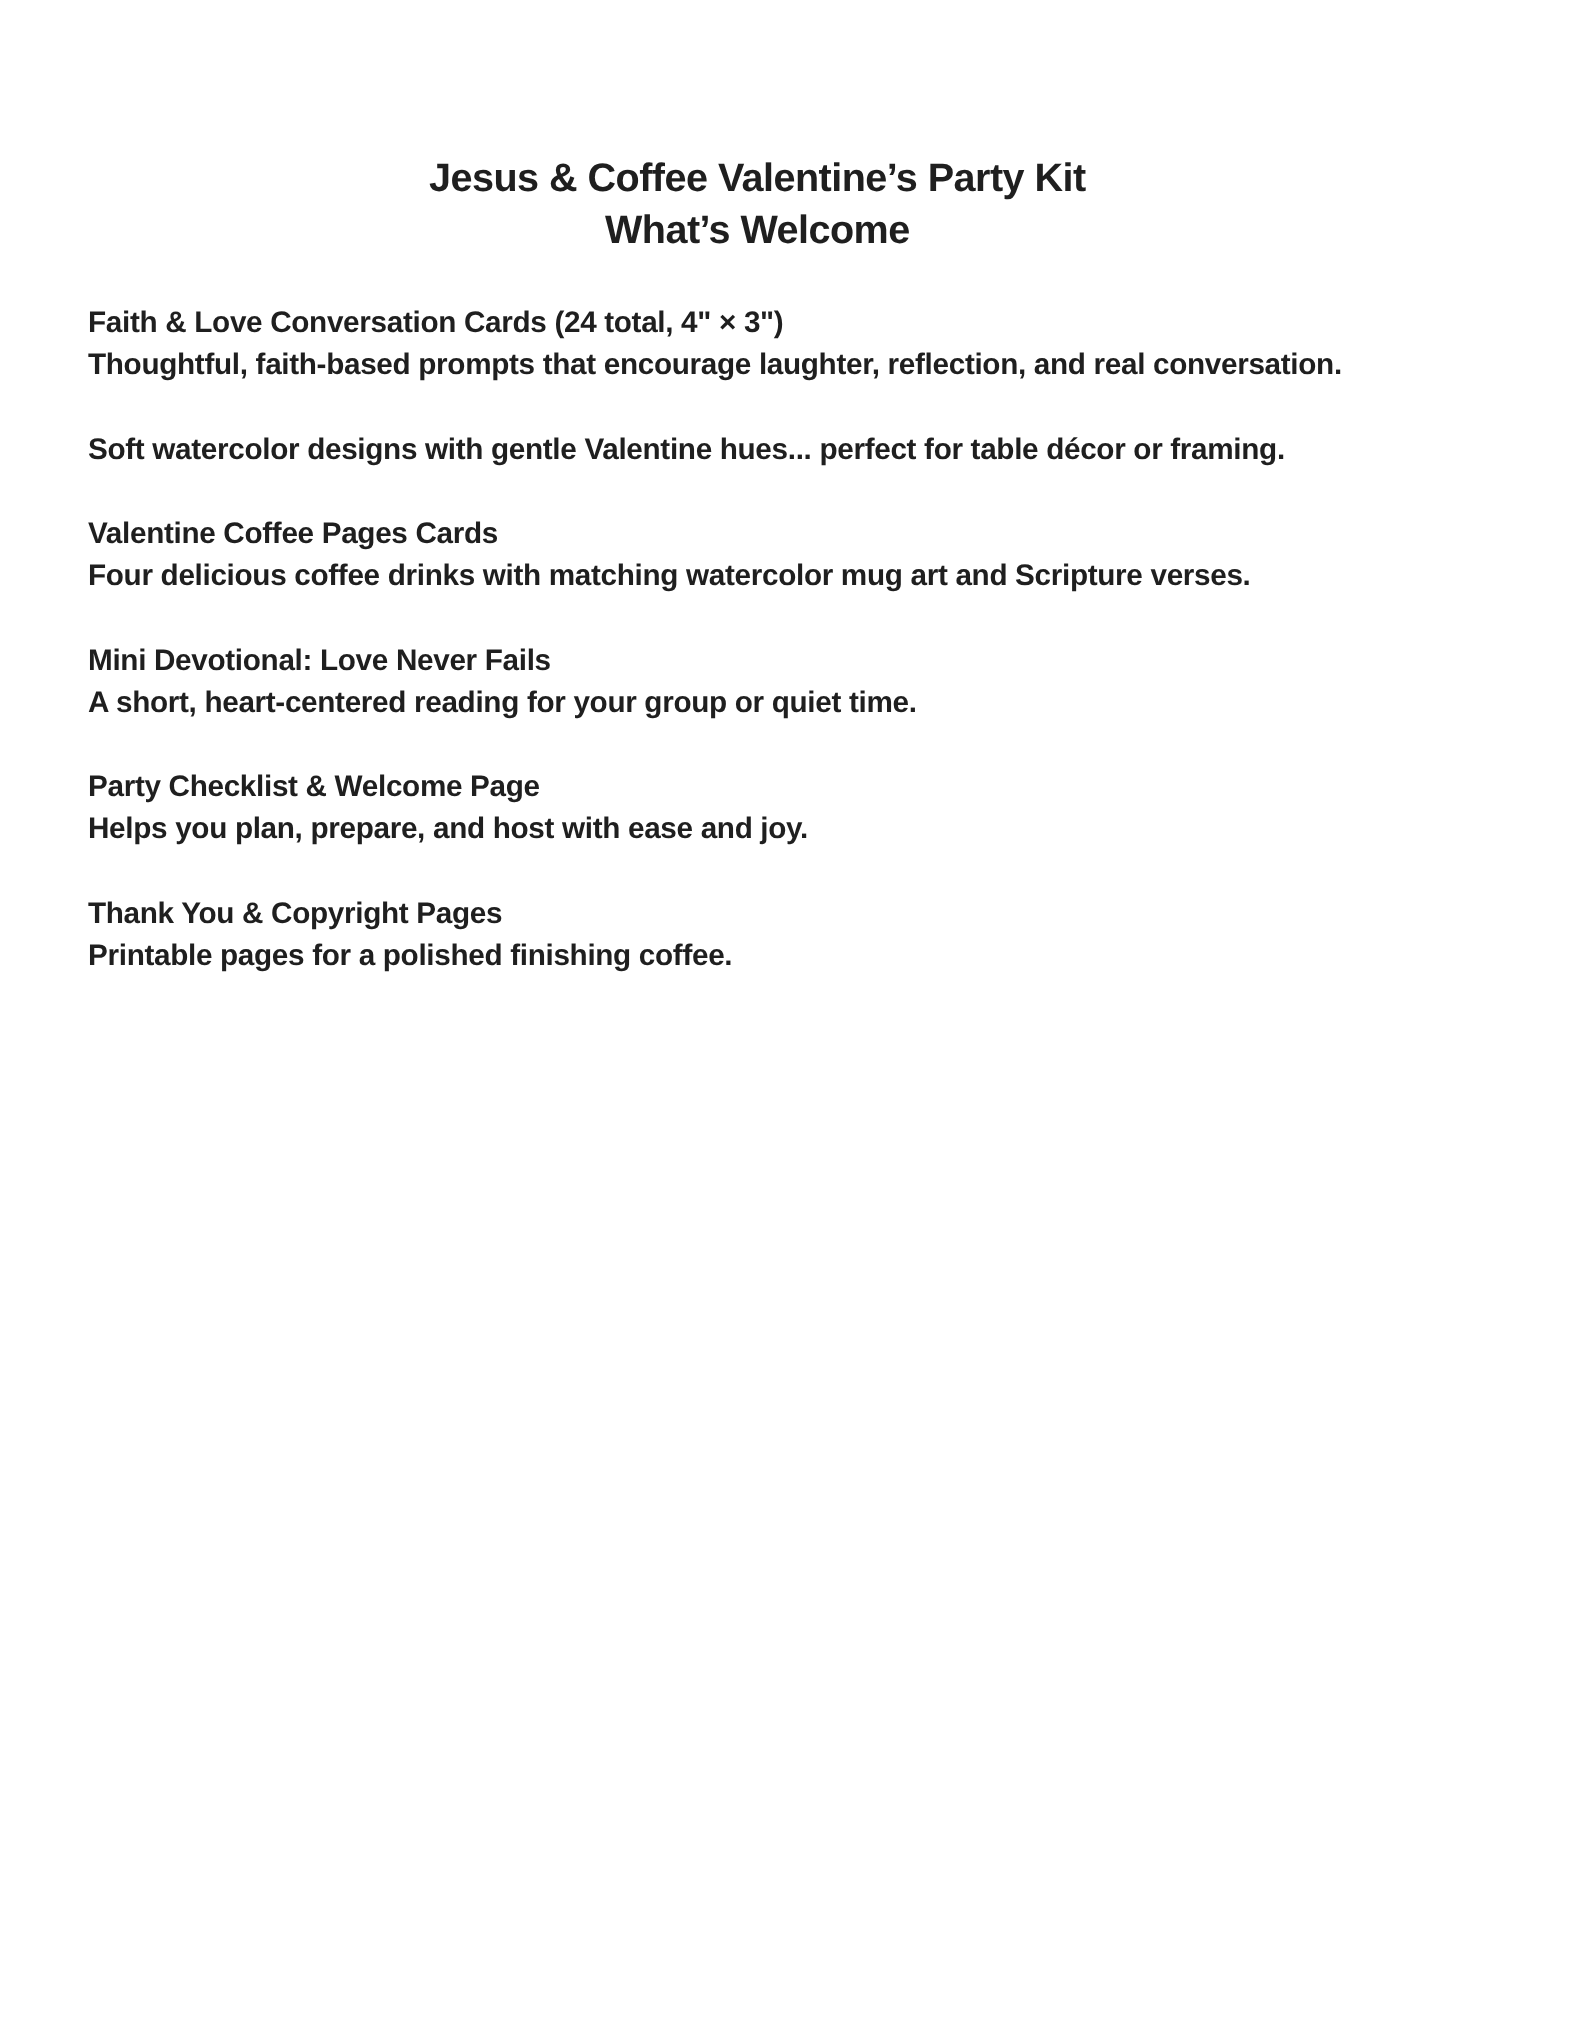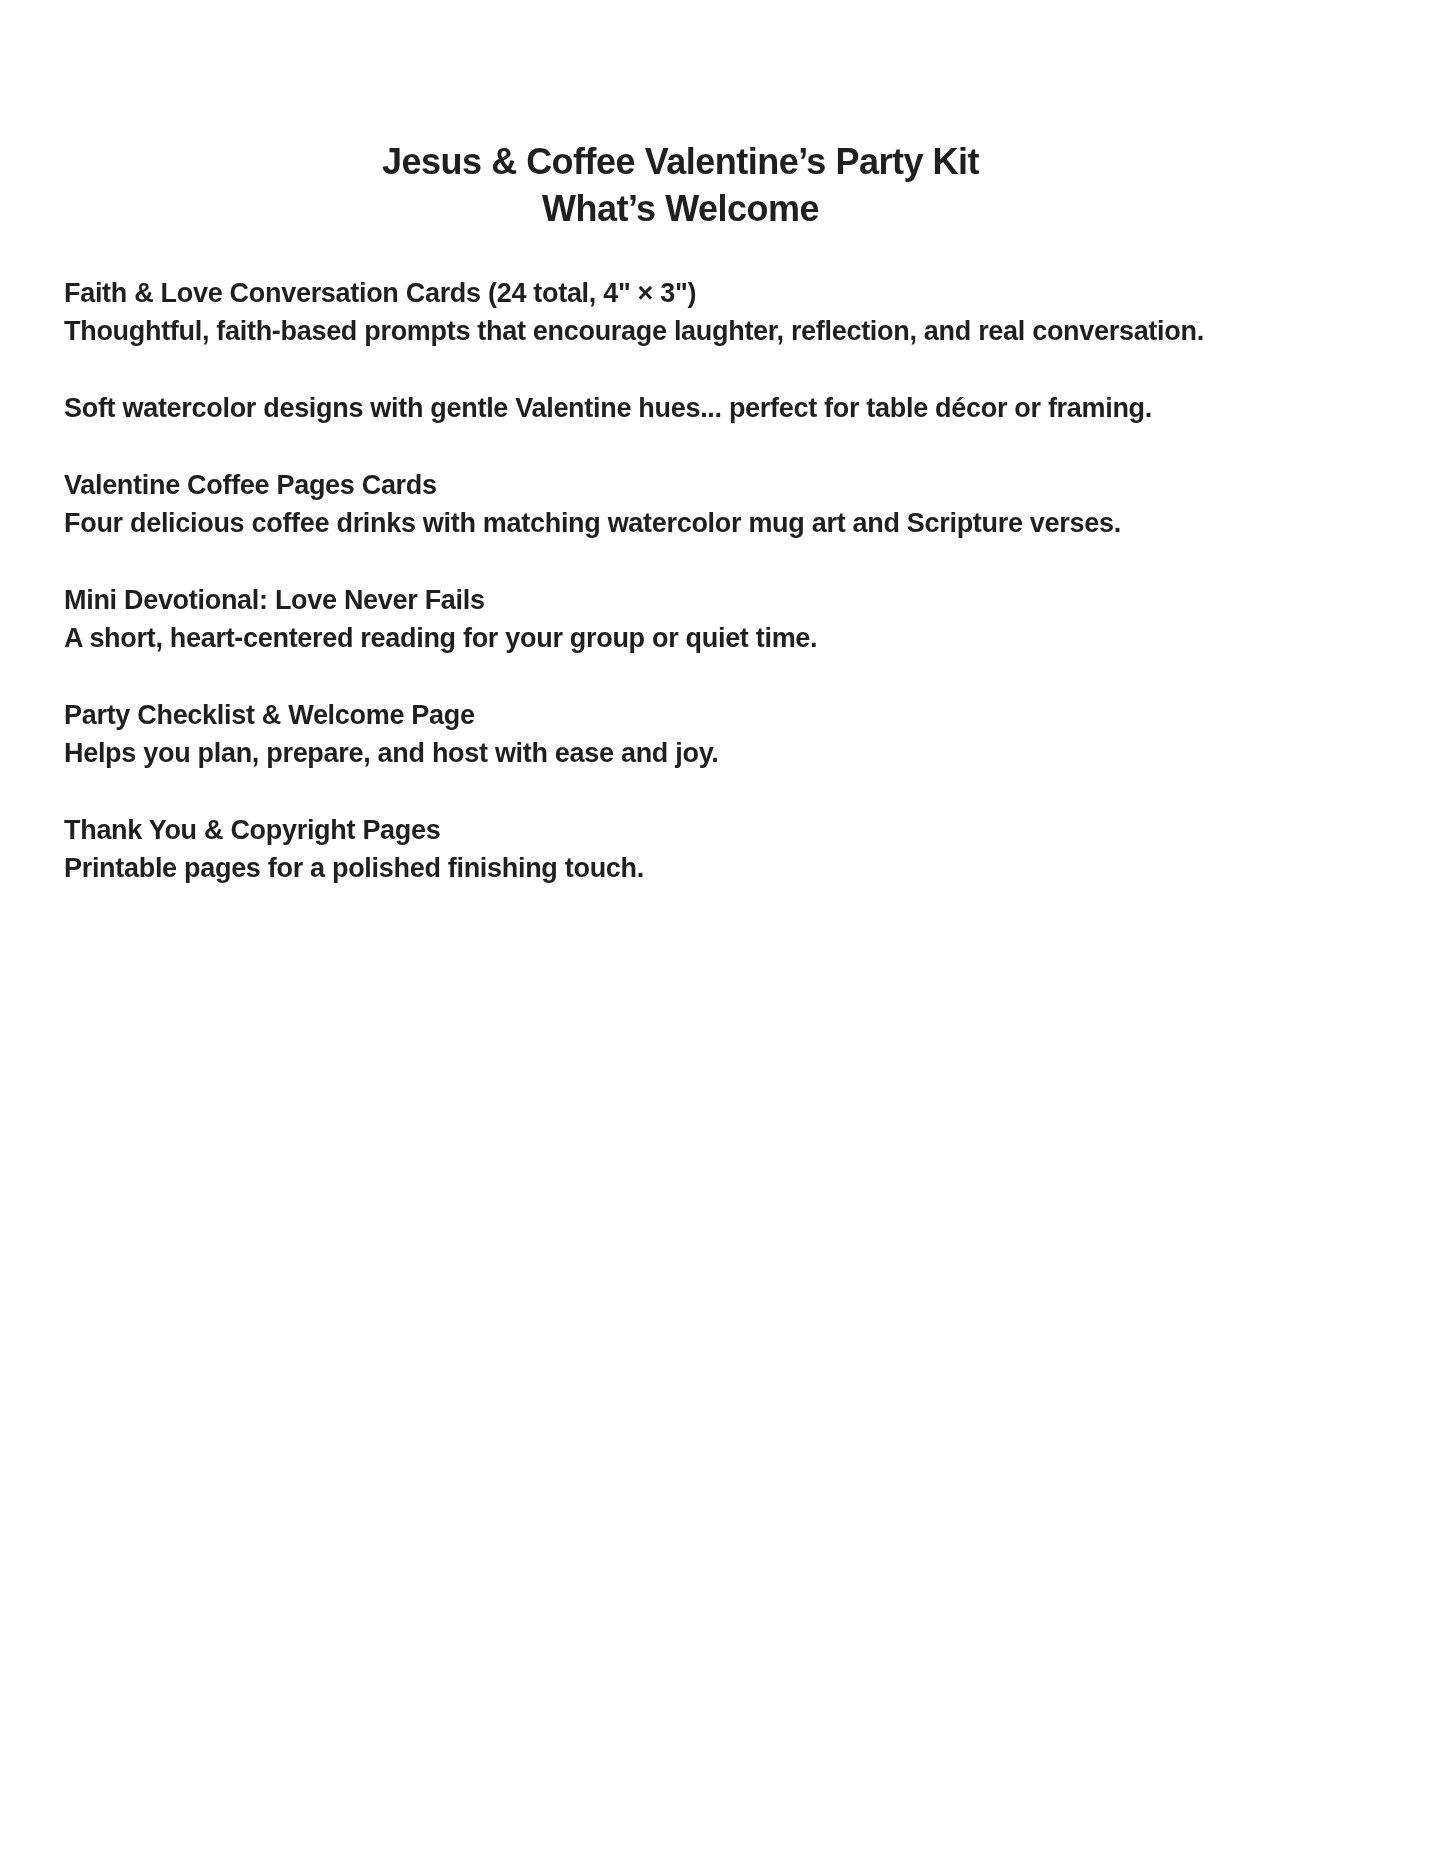--- a/index.html
+++ b/index.html
@@ -10,21 +10,21 @@
     font-family: "Liberation Sans", "DejaVu Sans", sans-serif;
     overflow: hidden;
   }
   .page {
     width: 1445px;
     height: 1858px;
     background: #ffffff;
     position: relative;
   }
   .content {
-    padding: 138px 148px 0 64px;
+    padding: 138px 148px 0 80px;
   }
   .doc-title {
     text-align: center;
     color: #1f1f1f;
   }
   .doc-title .title-line {
     font-size: 36px;
     line-height: 47px;
     font-weight: 700;
     letter-spacing: -0.5px;
@@ -85,18 +85,18 @@
         <div class="section-description">A short, heart-centered reading for your group or quiet time.</div>
       </div>
 
       <div class="section">
         <div class="section-heading">Party Checklist &amp; Welcome Page</div>
         <div class="section-description">Helps you plan, prepare, and host with ease and joy.</div>
       </div>
 
       <div class="section">
         <div class="section-heading">Thank You &amp; Copyright Pages</div>
-        <div class="section-description">Printable pages for a polished finishing touch.</div>
+        <div class="section-description">Printable pages for a polished finishing coffee.</div>
       </div>
 
     </div>
   </div>
 </div>
 
 </body></html>

